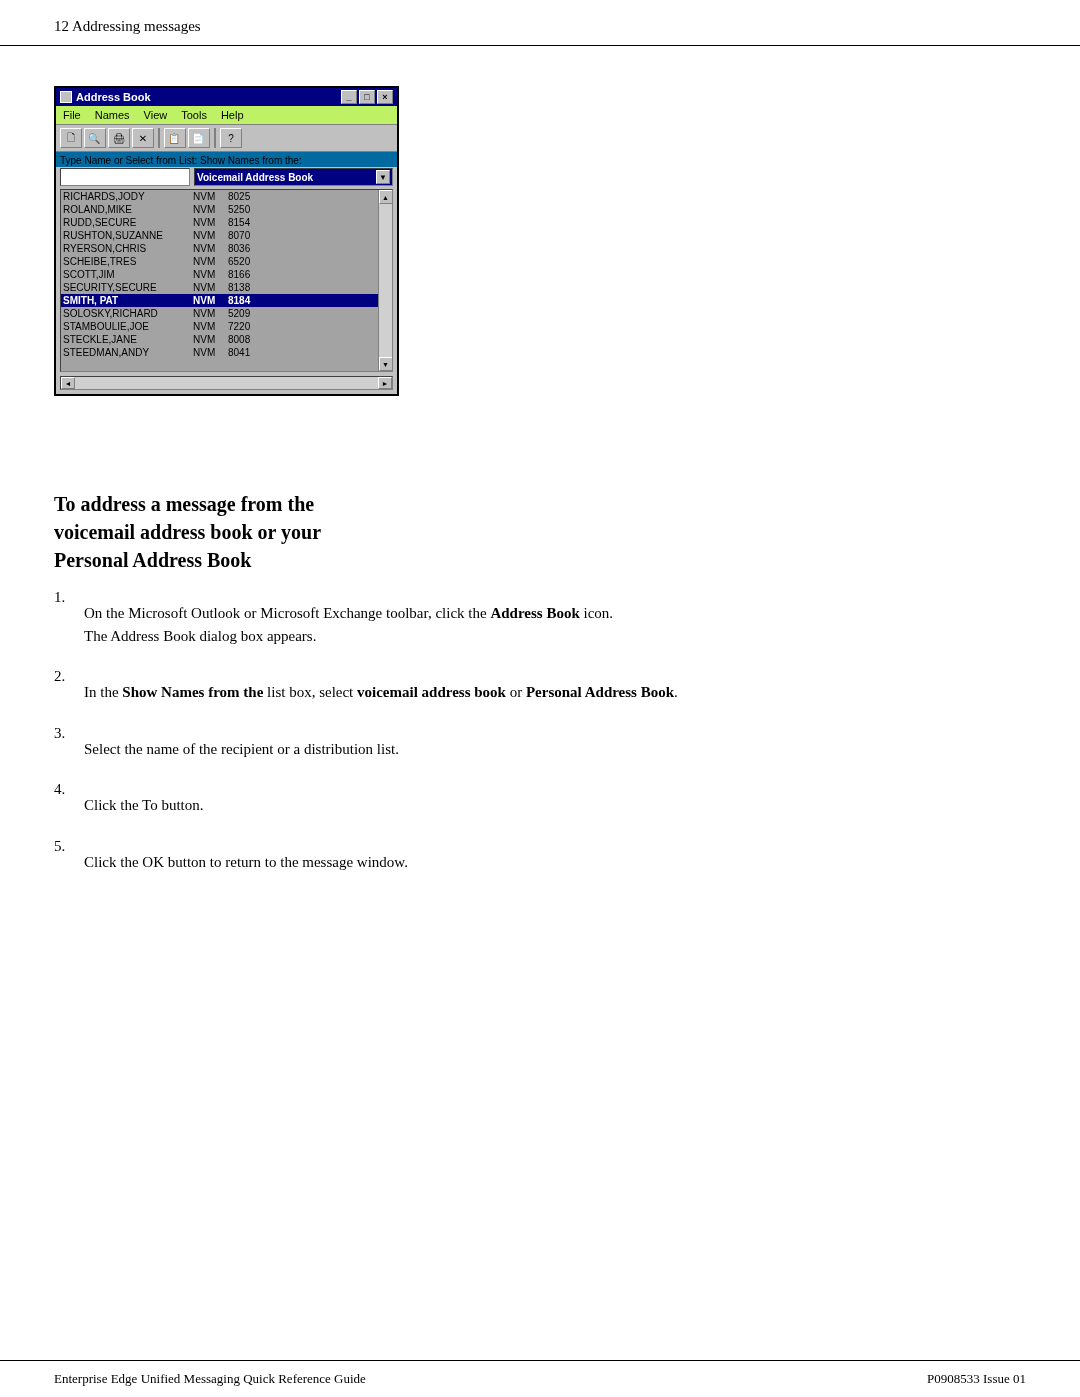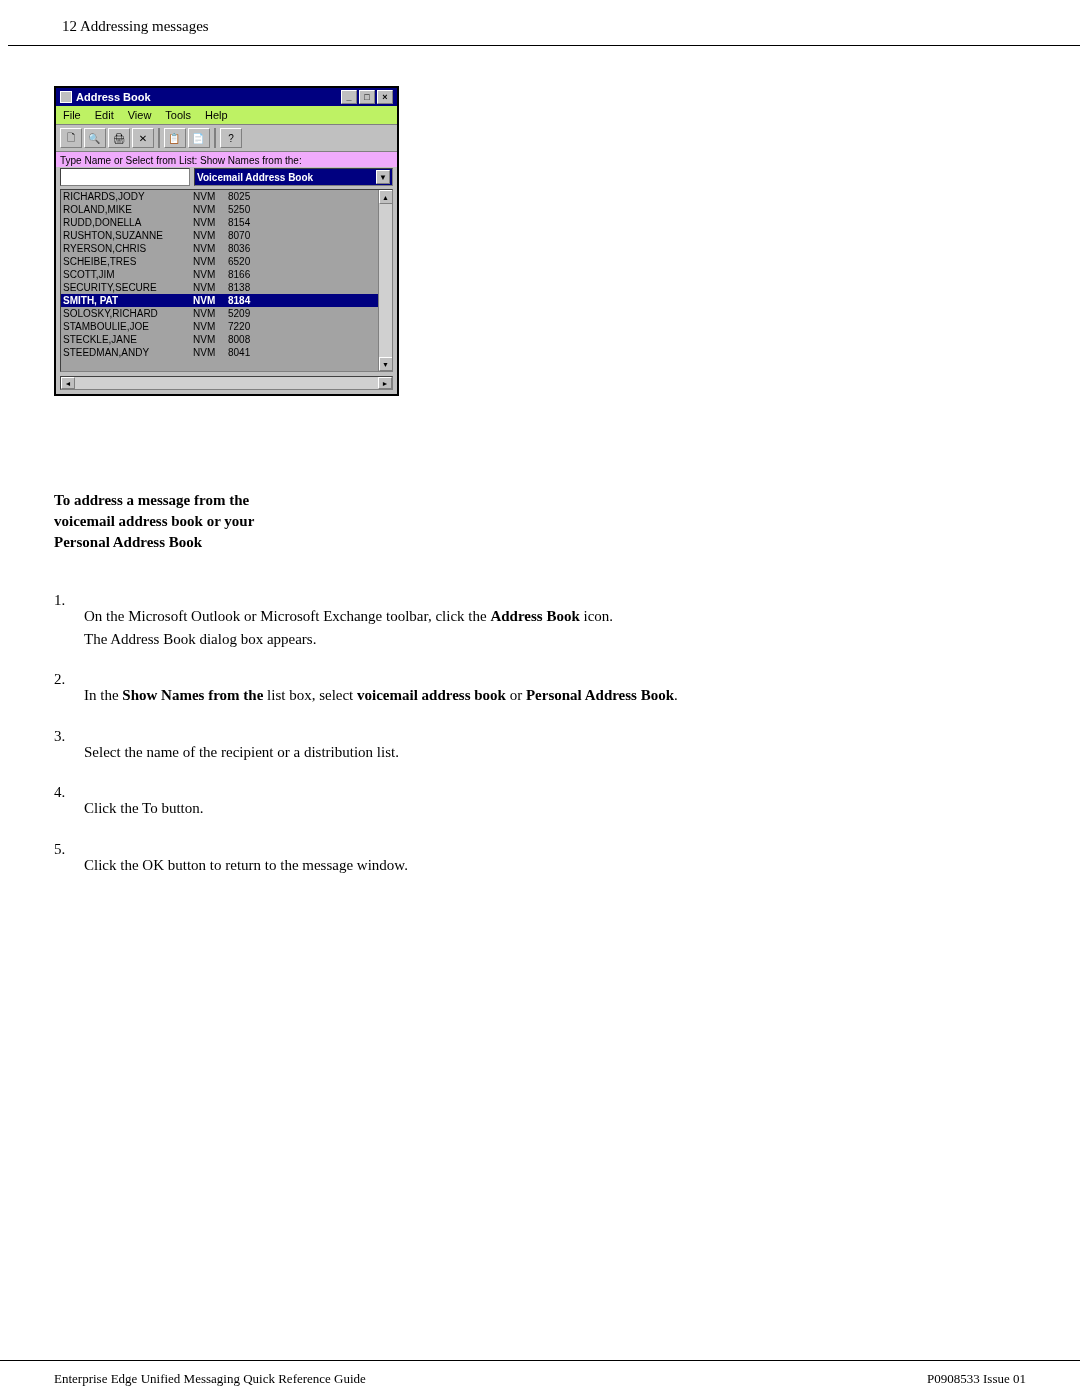--- a/index.html
+++ b/index.html
@@ -16,21 +16,20 @@
     }
 
     
     .page-header {
       display: flex;
       justify-content: space-between;
       align-items: center;
       padding: 18px 54px 10px 54px;
       border-bottom: 1.5px solid #000;
       margin-bottom: 0;
-      margin-left: 8px;
     }
 
     
     .page-footer {
       position: absolute;
       bottom: 0;
       left: 0;
       right: 0;
       display: flex;
       justify-content: space-between;
@@ -154,21 +153,21 @@
       width: 2px;
       height: 20px;
       background: #808080;
       margin: 0 2px;
     }
 
     .dialog-labels {
       display: flex;
       gap: 0;
       padding: 3px 4px 1px 4px;
-      background: #f0abfc;
+      background: #0369a1;
       font-size: 10px;
     }
 
     .label-left {
       flex: 0 0 140px;
     }
 
     .label-right {
       flex: 1;
     }
@@ -315,23 +314,23 @@
     }
 
     .hscroll-track {
       flex: 1;
       height: 12px;
       background: #d0d0d0;
     }
 
     
     .section-heading {
-      font-size: 15px;
+      font-size: 20px;
       font-weight: bold;
-      margin-bottom: 36px;
+      margin-bottom: 12px;
       line-height: 1.4;
     }
 
     .instruction-list {
       list-style: none;
       padding: 0;
     }
 
     .instruction-item {
       display: flex;
@@ -374,21 +373,21 @@
         </div>
         <div class="dialog-titlebar-controls">
           <div class="titlebar-btn">_</div>
           <div class="titlebar-btn">□</div>
           <div class="titlebar-btn">×</div>
         </div>
       </div>
 
       <div class="dialog-menubar">
         <span>File</span>
-        <span>Edit</span>
+        <span>Names</span>
         <span>View</span>
         <span>Tools</span>
         <span>Help</span>
       </div>
 
       <div class="dialog-toolbar">
         <div class="toolbar-btn">🗋</div>
         <div class="toolbar-btn">🔍</div>
         <div class="toolbar-btn">🖨</div>
         <div class="toolbar-btn">✕</div>
@@ -419,21 +418,21 @@
         <span class="list-item-name">RICHARDS,JODY</span>
         <span class="list-item-type">NVM</span>
         <span class="list-item-num">8025</span>
       </div>
             <div class="list-item">
         <span class="list-item-name">ROLAND,MIKE</span>
         <span class="list-item-type">NVM</span>
         <span class="list-item-num">5250</span>
       </div>
             <div class="list-item">
-        <span class="list-item-name">RUDD,DONELLA</span>
+        <span class="list-item-name">RUDD,SECURE</span>
         <span class="list-item-type">NVM</span>
         <span class="list-item-num">8154</span>
       </div>
             <div class="list-item">
         <span class="list-item-name">RUSHTON,SUZANNE</span>
         <span class="list-item-type">NVM</span>
         <span class="list-item-num">8070</span>
       </div>
             <div class="list-item">
         <span class="list-item-name">RYERSON,CHRIS</span>

